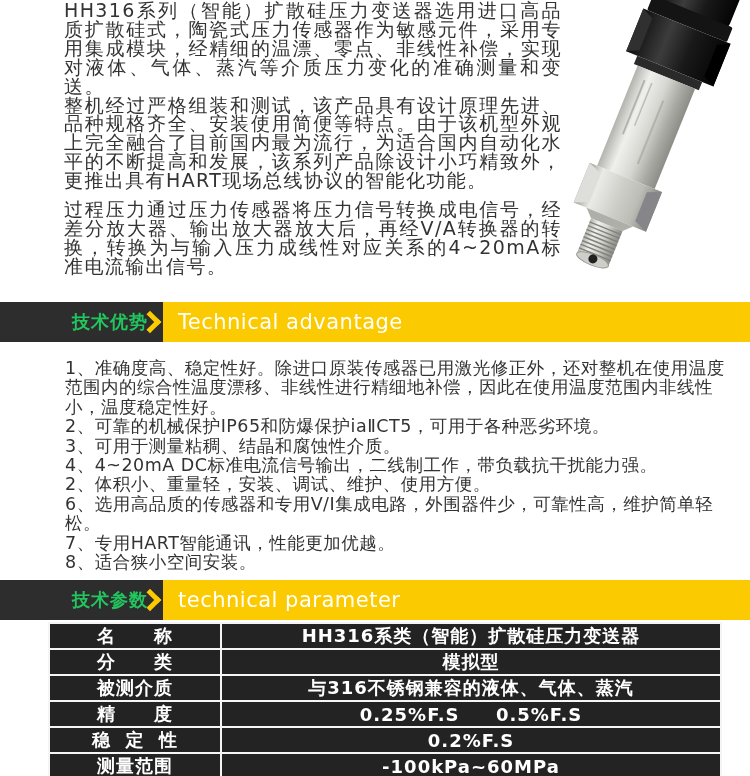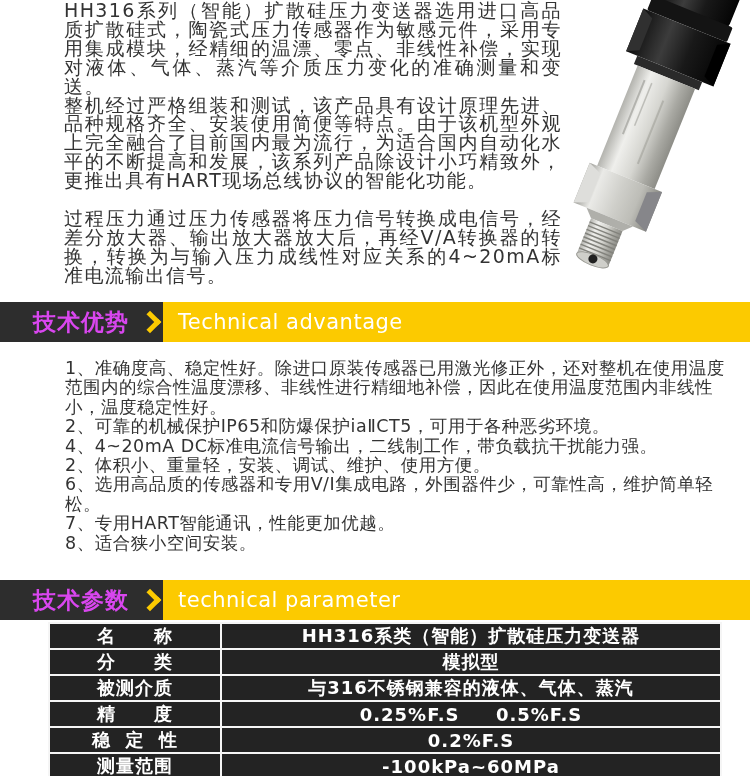--- a/index.html
+++ b/index.html
@@ -3,35 +3,35 @@
 <meta charset="utf-8">
 <style>
   html,body{margin:0;padding:0;background:#fff;}
   .page{position:relative;width:750px;height:776px;background:#ffffff;overflow:hidden;
         font-family:"DejaVu Sans",sans-serif;color:#333333;}
 
   
   .intro{position:absolute;left:64px;top:1px;width:498px;
          font-size:19px;line-height:18.9px;letter-spacing:1.4px;text-align:justify;}
   .intro p{margin:0;}
-  .intro .p3{margin-top:19px;}
+  .intro .p3{margin-top:10px;}
 
   
   .photo{position:absolute;left:540px;top:0;width:210px;height:300px;}
 
   
   .banner{position:absolute;left:0;width:750px;height:40px;}
   .banner-adv{top:302px;}
   .banner-par{top:580px;}
   .b-field{position:absolute;left:163px;right:0;top:0;bottom:0;background:#FCCA00;
            display:flex;align-items:center;}
   .b-en{color:#ffffff;font-size:21px;padding-left:15px;letter-spacing:0.5px;white-space:nowrap;}
   .b-tab{position:absolute;left:0;top:0;bottom:0;width:163px;background:#2D2D2D;
          display:flex;align-items:center;}
-  .b-cn{color:#d946ef;font-size:23px;font-weight:bold;padding-left:33px;
+  .b-cn{color:#22c55e;font-size:18px;font-weight:bold;padding-left:72px;
         letter-spacing:1px;white-space:nowrap;}
   .b-chev{position:absolute;left:142px;top:50%;width:11px;height:11px;
           margin-top:-8px;border-top:5px solid #FCCA00;border-right:5px solid #FCCA00;
           transform:rotate(45deg);}
 
   
   .advlist{position:absolute;left:65px;top:359px;width:660px;
            font-size:17.5px;line-height:19.4px;letter-spacing:0.5px;color:#333333;}
   .advlist p{margin:0;}
 
@@ -117,20 +117,21 @@
     </div>
     <div class="b-tab">
       <span class="b-cn">技术优势</span>
     </div>
     <span class="b-chev"></span>
   </div>
 
   <div class="advlist">
     <p>1、准确度高、稳定性好。除进口原装传感器已用激光修正外，还对整机在使用温度范围内的综合性温度漂移、非线性进行精细地补偿，因此在使用温度范围内非线性小，温度稳定性好。</p>
     <p>2、可靠的机械保护IP65和防爆保护iaⅡCT5，可用于各种恶劣环境。</p>
+    <p>3、可用于测量粘稠、结晶和腐蚀性介质。</p>
     <p>4、4~20mA DC标准电流信号输出，二线制工作，带负载抗干扰能力强。</p>
     <p>2、体积小、重量轻，安装、调试、维护、使用方便。</p>
     <p>6、选用高品质的传感器和专用V/I集成电路，外围器件少，可靠性高，维护简单轻松。</p>
     <p>7、专用HART智能通讯，性能更加优越。</p>
     <p>8、适合狭小空间安装。</p>
   </div>
 
   <div class="banner banner-par">
     <div class="b-field">
       <span class="b-en">technical parameter</span>

